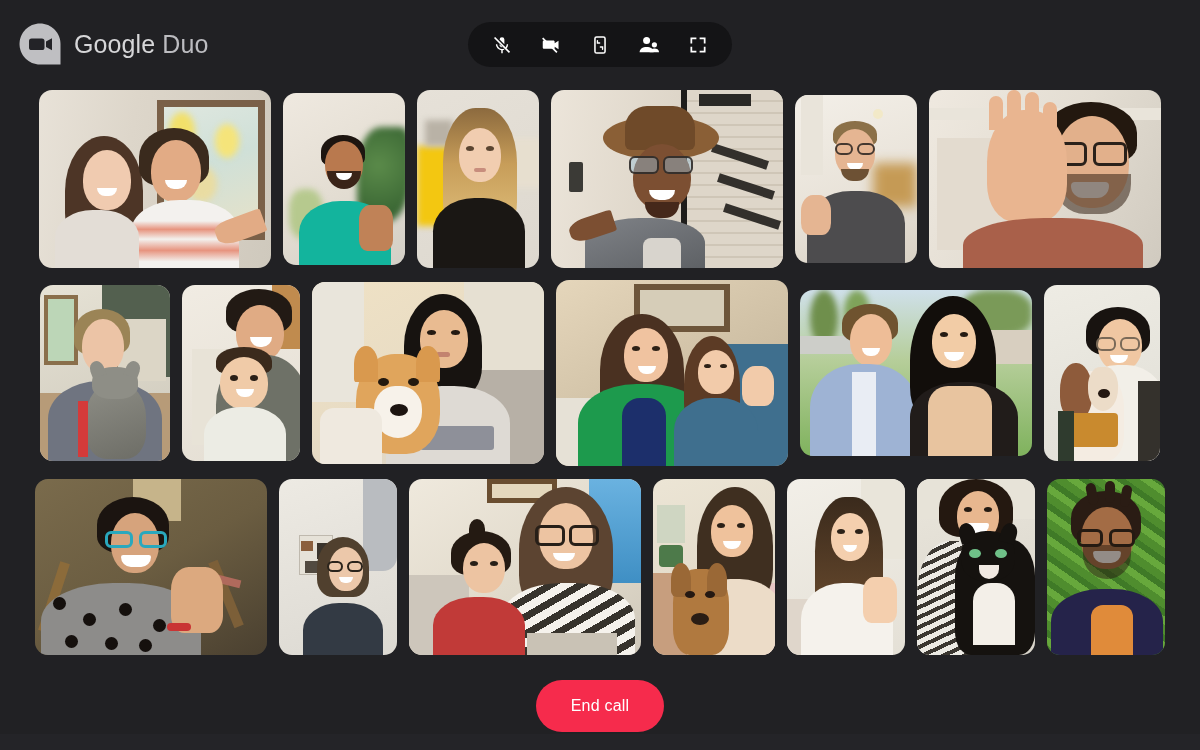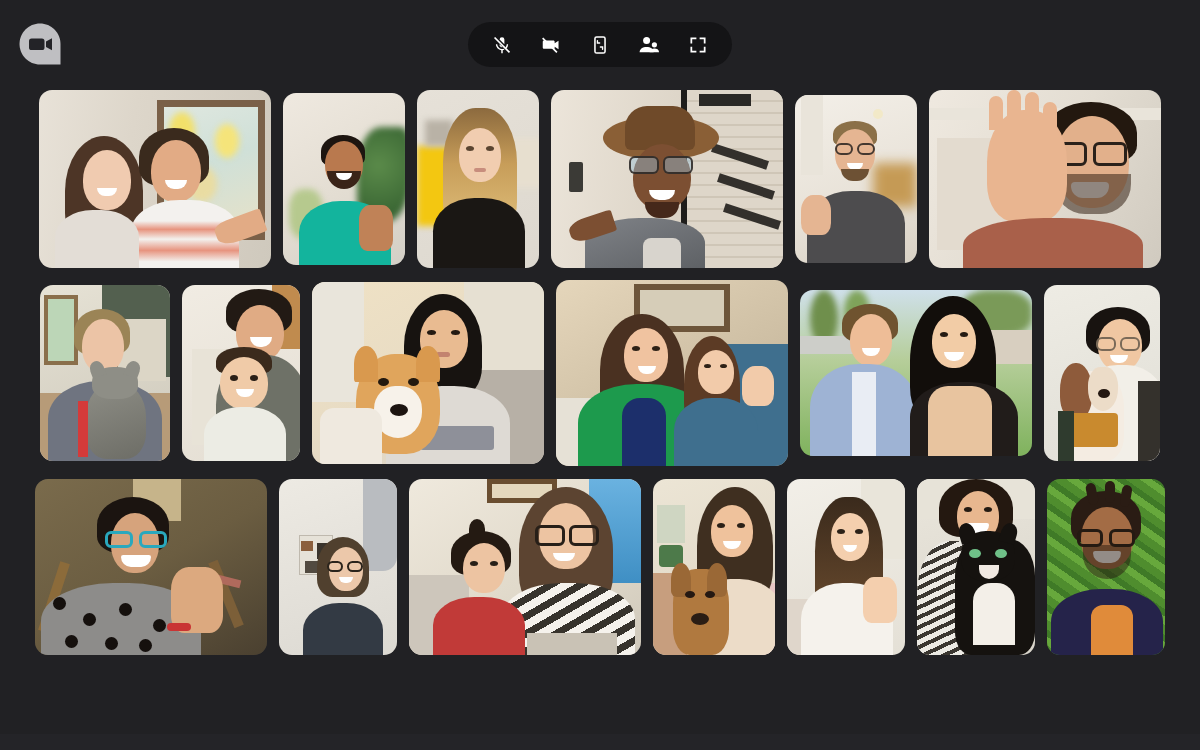--- a/index.html
+++ b/index.html
@@ -152,20 +152,24 @@
 <div id="app">
 
   <div id="header">
 
     <div id="brand">
       <svg id="duo-logo" viewBox="0 0 44 44">
         <path d="M22 1.5 C10.7 1.5 1.5 10.7 1.5 22 C1.5 33.3 10.7 42.5 22 42.5 L42.5 42.5 L42.5 22 C42.5 10.7 33.3 1.5 22 1.5 Z" fill="#bfbfc2"></path>
         <rect x="11" y="16.5" width="15.5" height="11.5" rx="2.6" fill="#232327"></rect>
         <path d="M28 19.5 L34 16.2 L34 28.3 L28 25 Z" fill="#232327"></path>
       </svg>
+      <div id="brand-text">
+        <span class="bold">Google</span>
+        <span class="light">Duo</span>
+      </div>
     </div>
 
     <div id="toolbar">
 
       <button class="tool-btn" title="Microphone off">
         <svg width="22" height="22" viewBox="0 0 24 24">
           <path d="M12 3.5a2.6 2.6 0 0 1 2.6 2.6v5.1l-5.2-5.2V6.1A2.6 2.6 0 0 1 12 3.5z" fill="#ffffff"></path>
           <path d="M17.2 11.2h1.5a6.7 6.7 0 0 1-2 4.7l-1.1-1.1a5.2 5.2 0 0 0 1.6-3.6z" fill="#ffffff"></path>
           <path d="M6.8 11.2H5.3a6.7 6.7 0 0 0 5.9 6.6V21h1.6v-3.2a6.6 6.6 0 0 0 2-.5l-1.2-1.2a5.2 5.2 0 0 1-6.8-4.9z" fill="#ffffff"></path>
           <path d="M12 14.5c.23 0 .46-.03.68-.08L9.4 11.1v.03A2.6 2.6 0 0 0 12 14.5z" fill="#ffffff"></path>
@@ -544,15 +548,18 @@
         <div class="glasses" style="left:30px;top:50px;width:26px;height:18px;border-color:#241a12;border-width:3px;"></div>
         <div class="glasses" style="left:62px;top:50px;width:26px;height:18px;border-color:#241a12;border-width:3px;"></div>
         <div class="figure" style="left:46px;top:72px;width:28px;height:12px;background:#fff;border-radius:3px 3px 14px 14px;"></div>
         <div class="figure" style="left:36px;top:66px;width:48px;height:34px;background:rgba(40,26,16,.5);border-radius:0 0 24px 24px;"></div>
         <div class="body" style="left:4px;top:110px;width:112px;height:72px;background:#25234a;"></div>
         <div class="figure" style="left:44px;top:126px;width:42px;height:56px;background:#e08b3a;border-radius:12px 12px 0 0;"></div>
       </div>
     </div>
   </div>
 
+  <div id="footer">
+    <button id="end-call-button">End call</button>
+  </div>
   <div id="bottom-band"></div>
 
 </div>
 
 </body></html>

